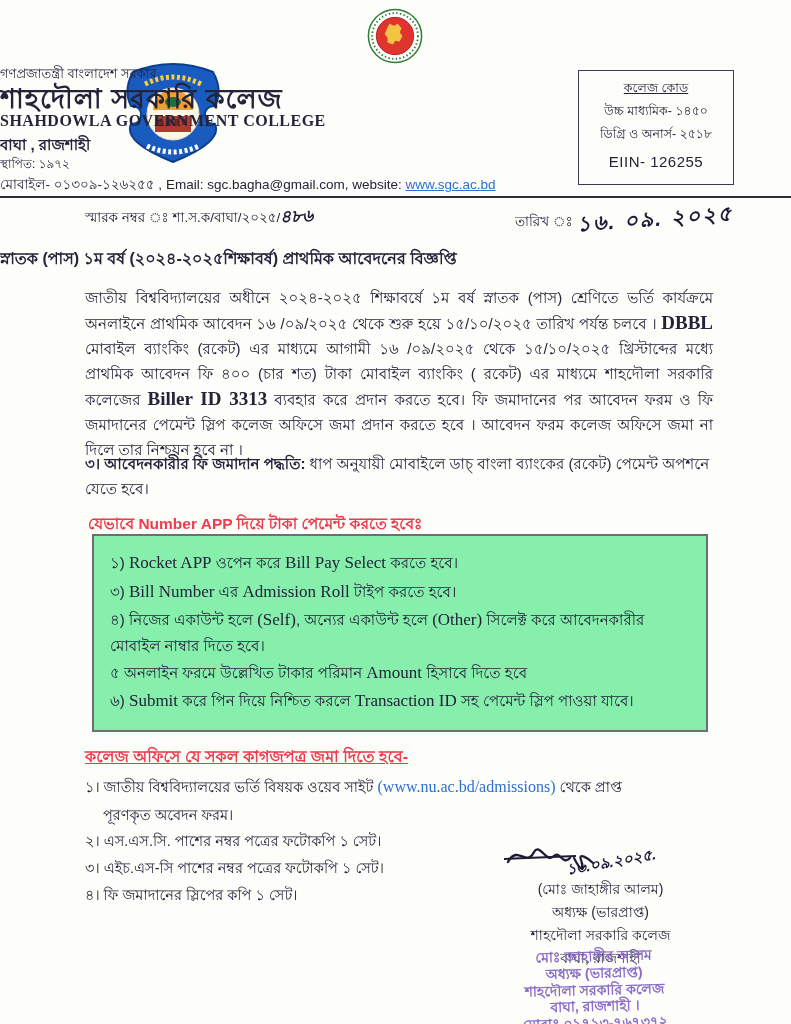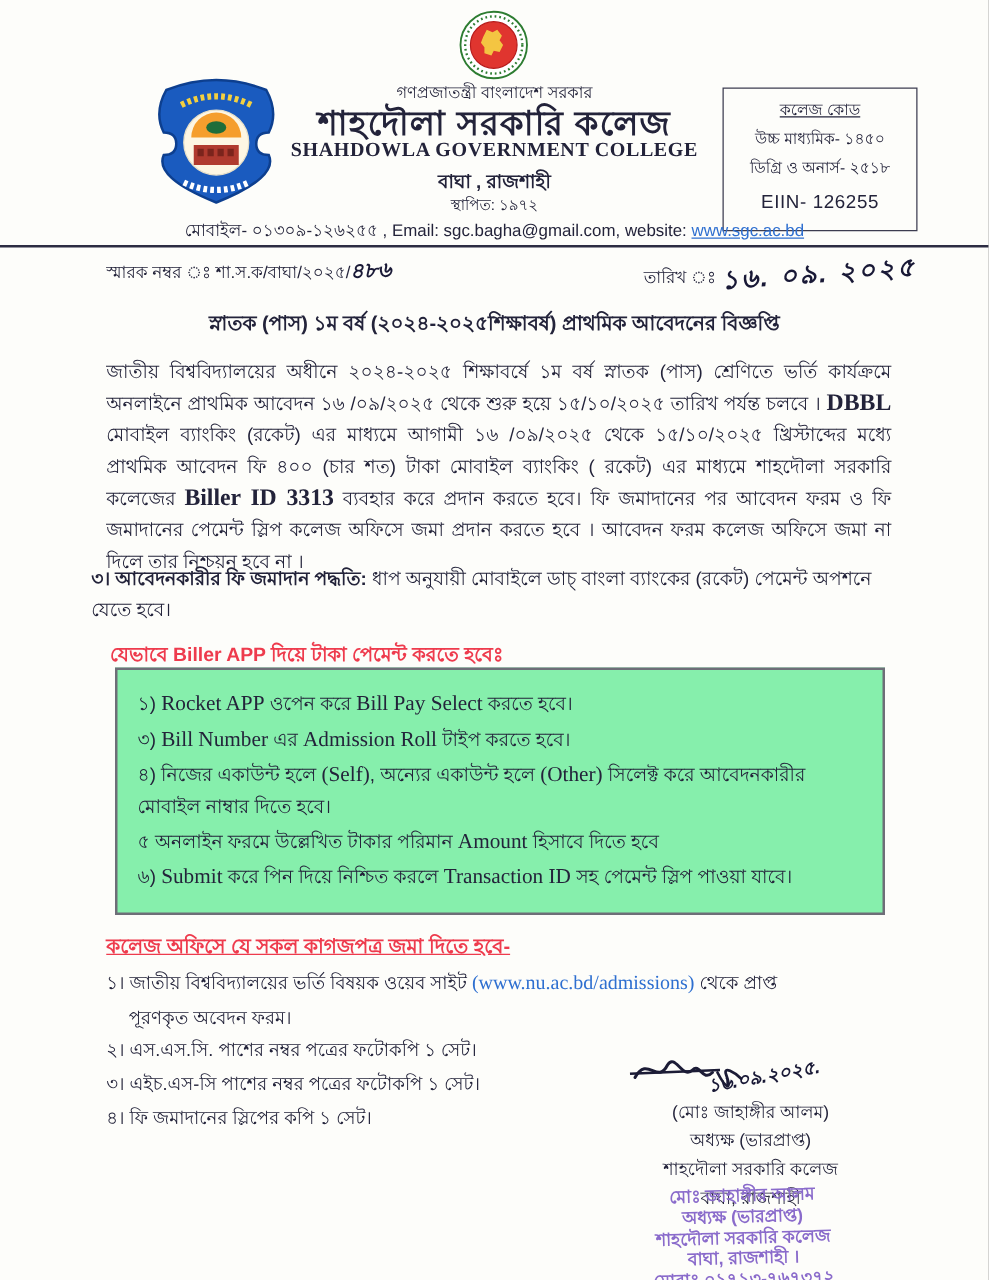--- a/index.html
+++ b/index.html
@@ -3,21 +3,21 @@
 <meta charset="utf-8">
 <style>
   html,body { margin:0; padding:0; background:#9a9a9a; }
   .page {
     position:relative; width:791px; height:1024px; margin:0 auto;
     background:#fdfdfa; overflow:hidden;
     font-family:"Liberation Sans","DejaVu Sans",sans-serif;
     color:#23233a;
   }
   .abs { position:absolute; }
-  .ctr { text-align:center; }
+  .ctr { }
   .bold { font-weight:bold; }
 
   
   .govt-line { top:64px; left:0; width:100%; font-size:13px; }
   .college-bn { top:78px; left:0; width:100%; font-size:27px; font-weight:bold; letter-spacing:1px; }
   .college-en { top:112px; left:0; width:100%; font-size:16px; font-weight:bold;
                 font-family:"Liberation Serif","DejaVu Serif",serif; letter-spacing:.5px; }
   .college-loc { top:133px; left:0; width:100%; font-size:15px; font-weight:bold; }
   .established { top:155px; left:0; width:100%; font-size:12px; }
 
@@ -35,21 +35,21 @@
   .memo { top:203px; left:85px; width:648px; font-size:13.5px; }
   .memo .date-side { position:absolute; right:0; top:0; white-space:nowrap; }
   .hand { font-style:italic; font-weight:bold; color:#191936; }
   .hand-ref { font-size:17px; display:inline-block; transform:rotate(-2deg); }
   .hand-date { font-size:21px; display:inline-block; transform:rotate(-4deg); letter-spacing:2px; }
 
   .notice-title { top:246px; left:0; width:100%; font-size:16px; font-weight:bold; }
 
   .para { top:285px; left:85px; width:628px; font-size:15px; line-height:25px; text-align:justify; }
 
-  .fee-sec { top:452px; left:73px; width:632px; font-size:15px; line-height:1.65; }
+  .fee-sec { top:452px; left:85px; width:632px; font-size:15px; line-height:1.65; }
 
   .red-head1 { top:512px; left:88px; font-size:15.5px; font-weight:bold; color:#ee3b4d; }
   .red-head2 { top:744px; left:85px; font-size:16px; font-weight:bold; color:#ee3b4d; text-decoration:underline; }
 
   .steps-box { top:534px; left:92px; width:584px; border:2px solid #6e6e78;
                padding:12px 12px 14px 16px; font-size:15px; line-height:1.62; background:#86efac; }
   .step { margin:1px 0; }
 
   .docs { top:772px; left:85px; width:566px; font-size:14.5px; line-height:1.85; }
   .doc-item { padding-left:18px; text-indent:-18px; }
@@ -128,21 +128,21 @@
   </div>
 
   <div class="abs ctr notice-title">স্নাতক (পাস)  ১ম বর্ষ (২০২৪-২০২৫শিক্ষাবর্ষ) প্রাথমিক আবেদনের বিজ্ঞপ্তি</div>
 
   <div class="abs para"><span class="seg-bn">জাতীয় বিশ্ববিদ্যালয়ের অধীনে ২০২৪-২০২৫ শিক্ষাবর্ষে ১ম বর্ষ স্নাতক (পাস) শ্রেণিতে ভর্তি কার্যক্রমে অনলাইনে প্রাথমিক আবেদন ১৬ /০৯/২০২৫ থেকে শুরু হয়ে ১৫/১০/২০২৫ তারিখ পর্যন্ত চলবে । </span><span class="seg-en-big">DBBL</span><span class="seg-bn"> মোবাইল ব্যাংকিং (রকেট) এর মাধ্যমে আগামী  ১৬ /০৯/২০২৫ থেকে ১৫/১০/২০২৫ খ্রিস্টাব্দের মধ্যে প্রাথমিক আবেদন ফি ৪০০ (চার শত) টাকা মোবাইল ব্যাংকিং ( রকেট) এর মাধ্যমে শাহদৌলা সরকারি কলেজের  </span><span class="seg-en-big">Biller ID 3313</span><span class="seg-bn"> ব্যবহার করে প্রদান করতে হবে। ফি জমাদানের পর আবেদন ফরম ও ফি জমাদানের পেমেন্ট স্লিপ কলেজ অফিসে জমা প্রদান করতে হবে । আবেদন ফরম  কলেজ অফিসে জমা না দিলে তার নিশ্চয়ন হবে না ।</span></div>
 
   <div class="abs fee-sec">
     <span class="bold">৩। আবেদনকারীর ফি জমাদান পদ্ধতি:</span><span> ধাপ অনুযায়ী মোবাইলে ডাচ্ বাংলা ব্যাংকের (রকেট) পেমেন্ট অপশনে যেতে হবে।</span>
   </div>
 
-  <div class="abs red-head1">যেভাবে Biller APP দিয়ে টাকা পেমেন্ট করতে হবেঃ</div>
+  <div class="abs red-head1">যেভাবে Number APP দিয়ে টাকা পেমেন্ট করতে হবেঃ</div>
 
   <div class="abs steps-box">
     <div class="step"><span class="seg-bn">১) </span><span class="seg-en">Rocket APP</span><span class="seg-bn"> ওপেন করে </span><span class="seg-en">Bill Pay Select</span><span class="seg-bn"> করতে হবে।</span></div>
     <div class="step"><span class="seg-bn">৩) </span><span class="seg-en">Bill Number</span><span class="seg-bn"> এর </span><span class="seg-en">Admission Roll</span><span class="seg-bn"> টাইপ করতে হবে।</span></div>
     <div class="step"><span class="seg-bn">৪) নিজের একাউন্ট হলে </span><span class="seg-en">(Self)</span><span class="seg-bn">, অন্যের একাউন্ট হলে </span><span class="seg-en">(Other)</span><span class="seg-bn"> সিলেক্ট করে আবেদনকারীর মোবাইল নাম্বার দিতে হবে।</span></div>
     <div class="step"><span class="seg-bn">৫ অনলাইন ফরমে উল্লেখিত টাকার পরিমান </span><span class="seg-en">Amount</span><span class="seg-bn"> হিসাবে দিতে হবে</span></div>
     <div class="step"><span class="seg-bn">৬) </span><span class="seg-en">Submit</span><span class="seg-bn"> করে পিন দিয়ে নিশ্চিত করলে </span><span class="seg-en">Transaction ID</span><span class="seg-bn"> সহ পেমেন্ট স্লিপ পাওয়া যাবে।</span></div>
   </div>
 
   <div class="abs red-head2">কলেজ অফিসে যে সকল কাগজপত্র জমা দিতে হবে-</div>

